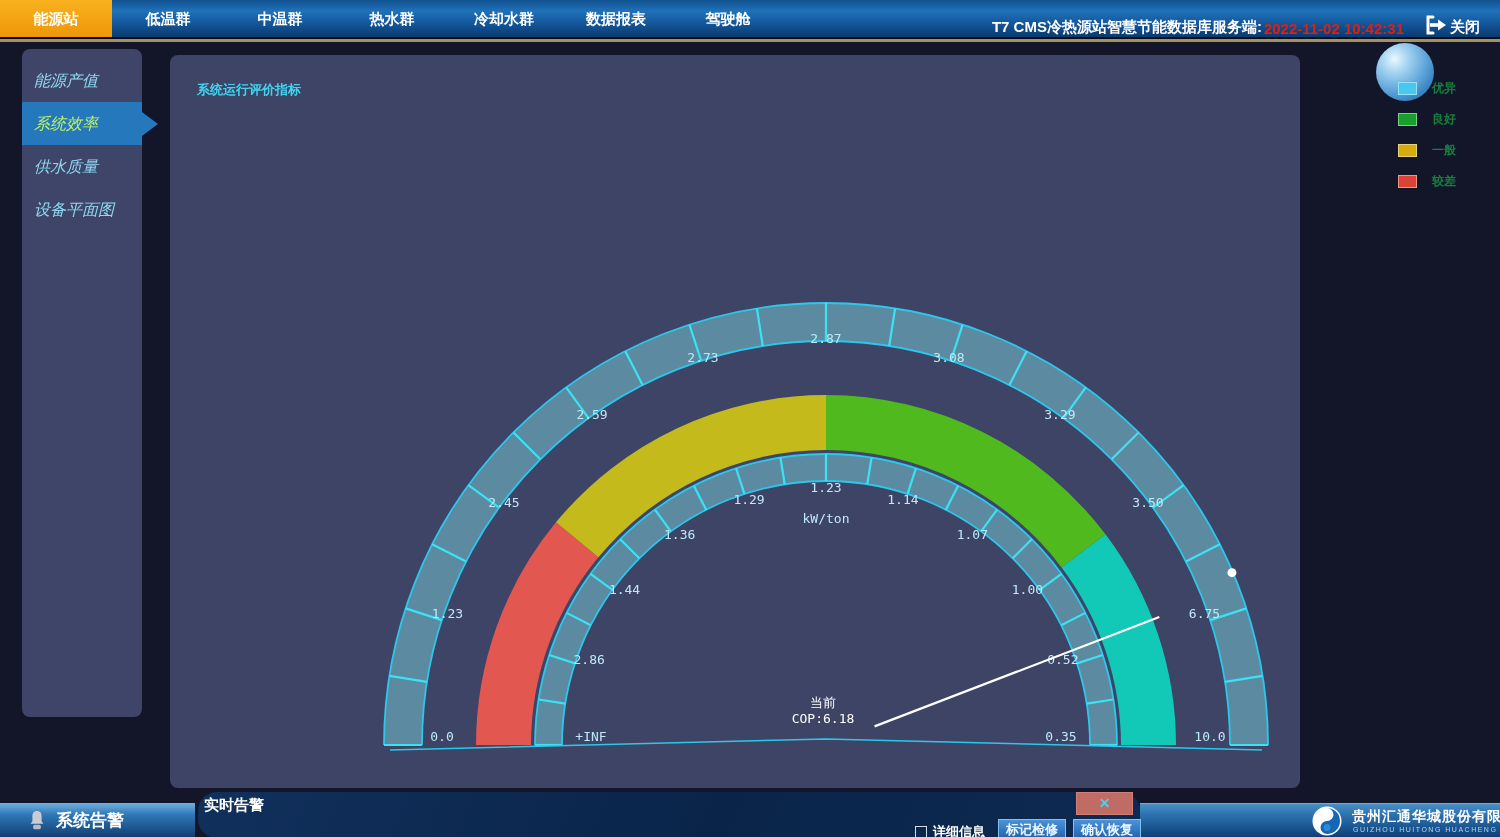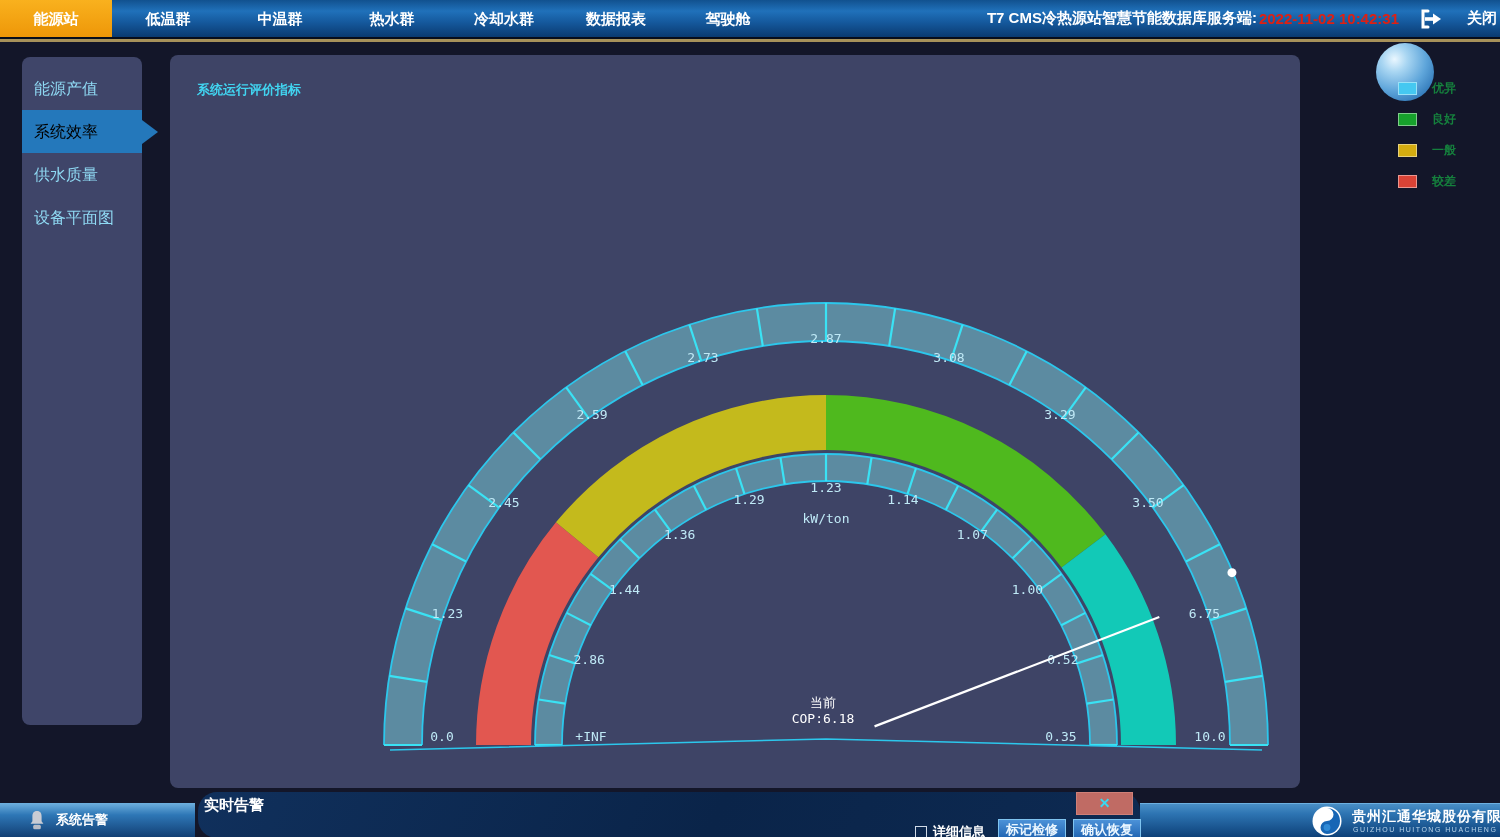--- a/index.html
+++ b/index.html
@@ -12,34 +12,34 @@
   
   .navbar {
     position:absolute; left:0; top:0; width:1500px; height:37px;
     background:linear-gradient(180deg,#11518f 0%,#2071ba 30%,#15599d 60%,#0a3a70 100%);
     display:flex; align-items:stretch; z-index:10;
   }
   .nav-underline { position:absolute; left:0; top:37px; width:1500px; height:2px; background:#070d1b; z-index:10; }
   .nav-gold { position:absolute; left:0; top:39px; width:1500px; height:3px; background:#a7915a; z-index:10; }
   .tab { width:112px; text-align:center; line-height:37px; color:#ffffff; font-size:15px; font-weight:bold; cursor:pointer; }
   .tab.active { background:linear-gradient(180deg,#f9b11e 0%,#ee9708 100%); }
-  .nav-right { margin-left:auto; display:flex; align-items:center; padding-right:3px; }
+  .nav-right { margin-left:auto; display:flex; align-items:flex-end; padding-right:20px; }
   .server-title { color:#ffffff; font-size:15px; font-weight:bold; }
   .timestamp { color:#de2013; font-size:15px; font-weight:bold; margin-left:2px; }
   .exit-icon { margin-left:18px; width:26px; height:24px; cursor:pointer; }
-  .close-label { color:#ffffff; font-size:15px; font-weight:bold; margin-left:24px; cursor:pointer; }
+  .close-label { color:#ffffff; font-size:15px; font-weight:bold; margin-left:2px; cursor:pointer; }
 
   
   .sidebar {
-    position:absolute; left:22px; top:57px; width:120px; height:668px;
-    background:#3f4569; border-radius:8px; z-index:2;
+    position:absolute; left:22px; top:49px; width:120px; height:668px;
+    background:#3f4569; border-radius:8px; z-index:2;font-style:italic;
   }
   .side-items { padding-top:10px; }
   .side-item { height:43px; line-height:43px; padding-left:12px; color:#8fd9f3; font-size:16px; position:relative; cursor:pointer; white-space:nowrap; }
-  .side-item.active { background:#2478bb; color:#000000; }
+  .side-item.active { background:#2478bb; color:#bef264; }
   .side-item.active::after {
     content:""; position:absolute; left:120px; top:50%; margin-top:-12px;
     border-left:16px solid #2478bb; border-top:12px solid transparent; border-bottom:12px solid transparent;
   }
 
   
   .main-panel {
     position:absolute; left:170px; top:55px; width:1130px; height:733px;
     background:#3e4466; border-radius:8px; z-index:1;
   }
@@ -56,21 +56,21 @@
   .swatch { width:19px; height:13px; border:1px solid rgba(255,255,255,.45); }
   .legend-label { margin-left:15px; color:#15803d; font-size:12px; font-weight:bold; }
 
   
   .sys-alarm {
     position:absolute; left:0; top:803px; width:195px; height:34px; z-index:5;
     background:linear-gradient(180deg,#6fb0de 0%,#2e77b6 35%,#123f74 100%);
     display:flex; align-items:center; cursor:pointer;
   }
   .sys-alarm-icon { margin-left:28px; width:18px; height:21px; }
-  .sys-alarm-label { margin-left:10px; color:#ffffff; font-size:13px; font-weight:bold; }
+  .sys-alarm-label { margin-left:10px; color:#ffffff; font-size:17px; font-weight:bold; }
 
   .alarm-popup {
     position:absolute; left:198px; top:792px; width:942px; height:46px; z-index:6;
     background:linear-gradient(115deg,#10305c 0%,#0a2449 55%,#0d2a52 100%);
     border-radius:19px;
   }
   .popup-title { position:absolute; left:6px; top:4px; color:#ffffff; font-size:15px; font-weight:bold; }
   .popup-close {
     position:absolute; left:878px; top:0; width:57px; height:23px;
     background:#c06b64; border:1px solid #cf8078; color:#39d9f1;

